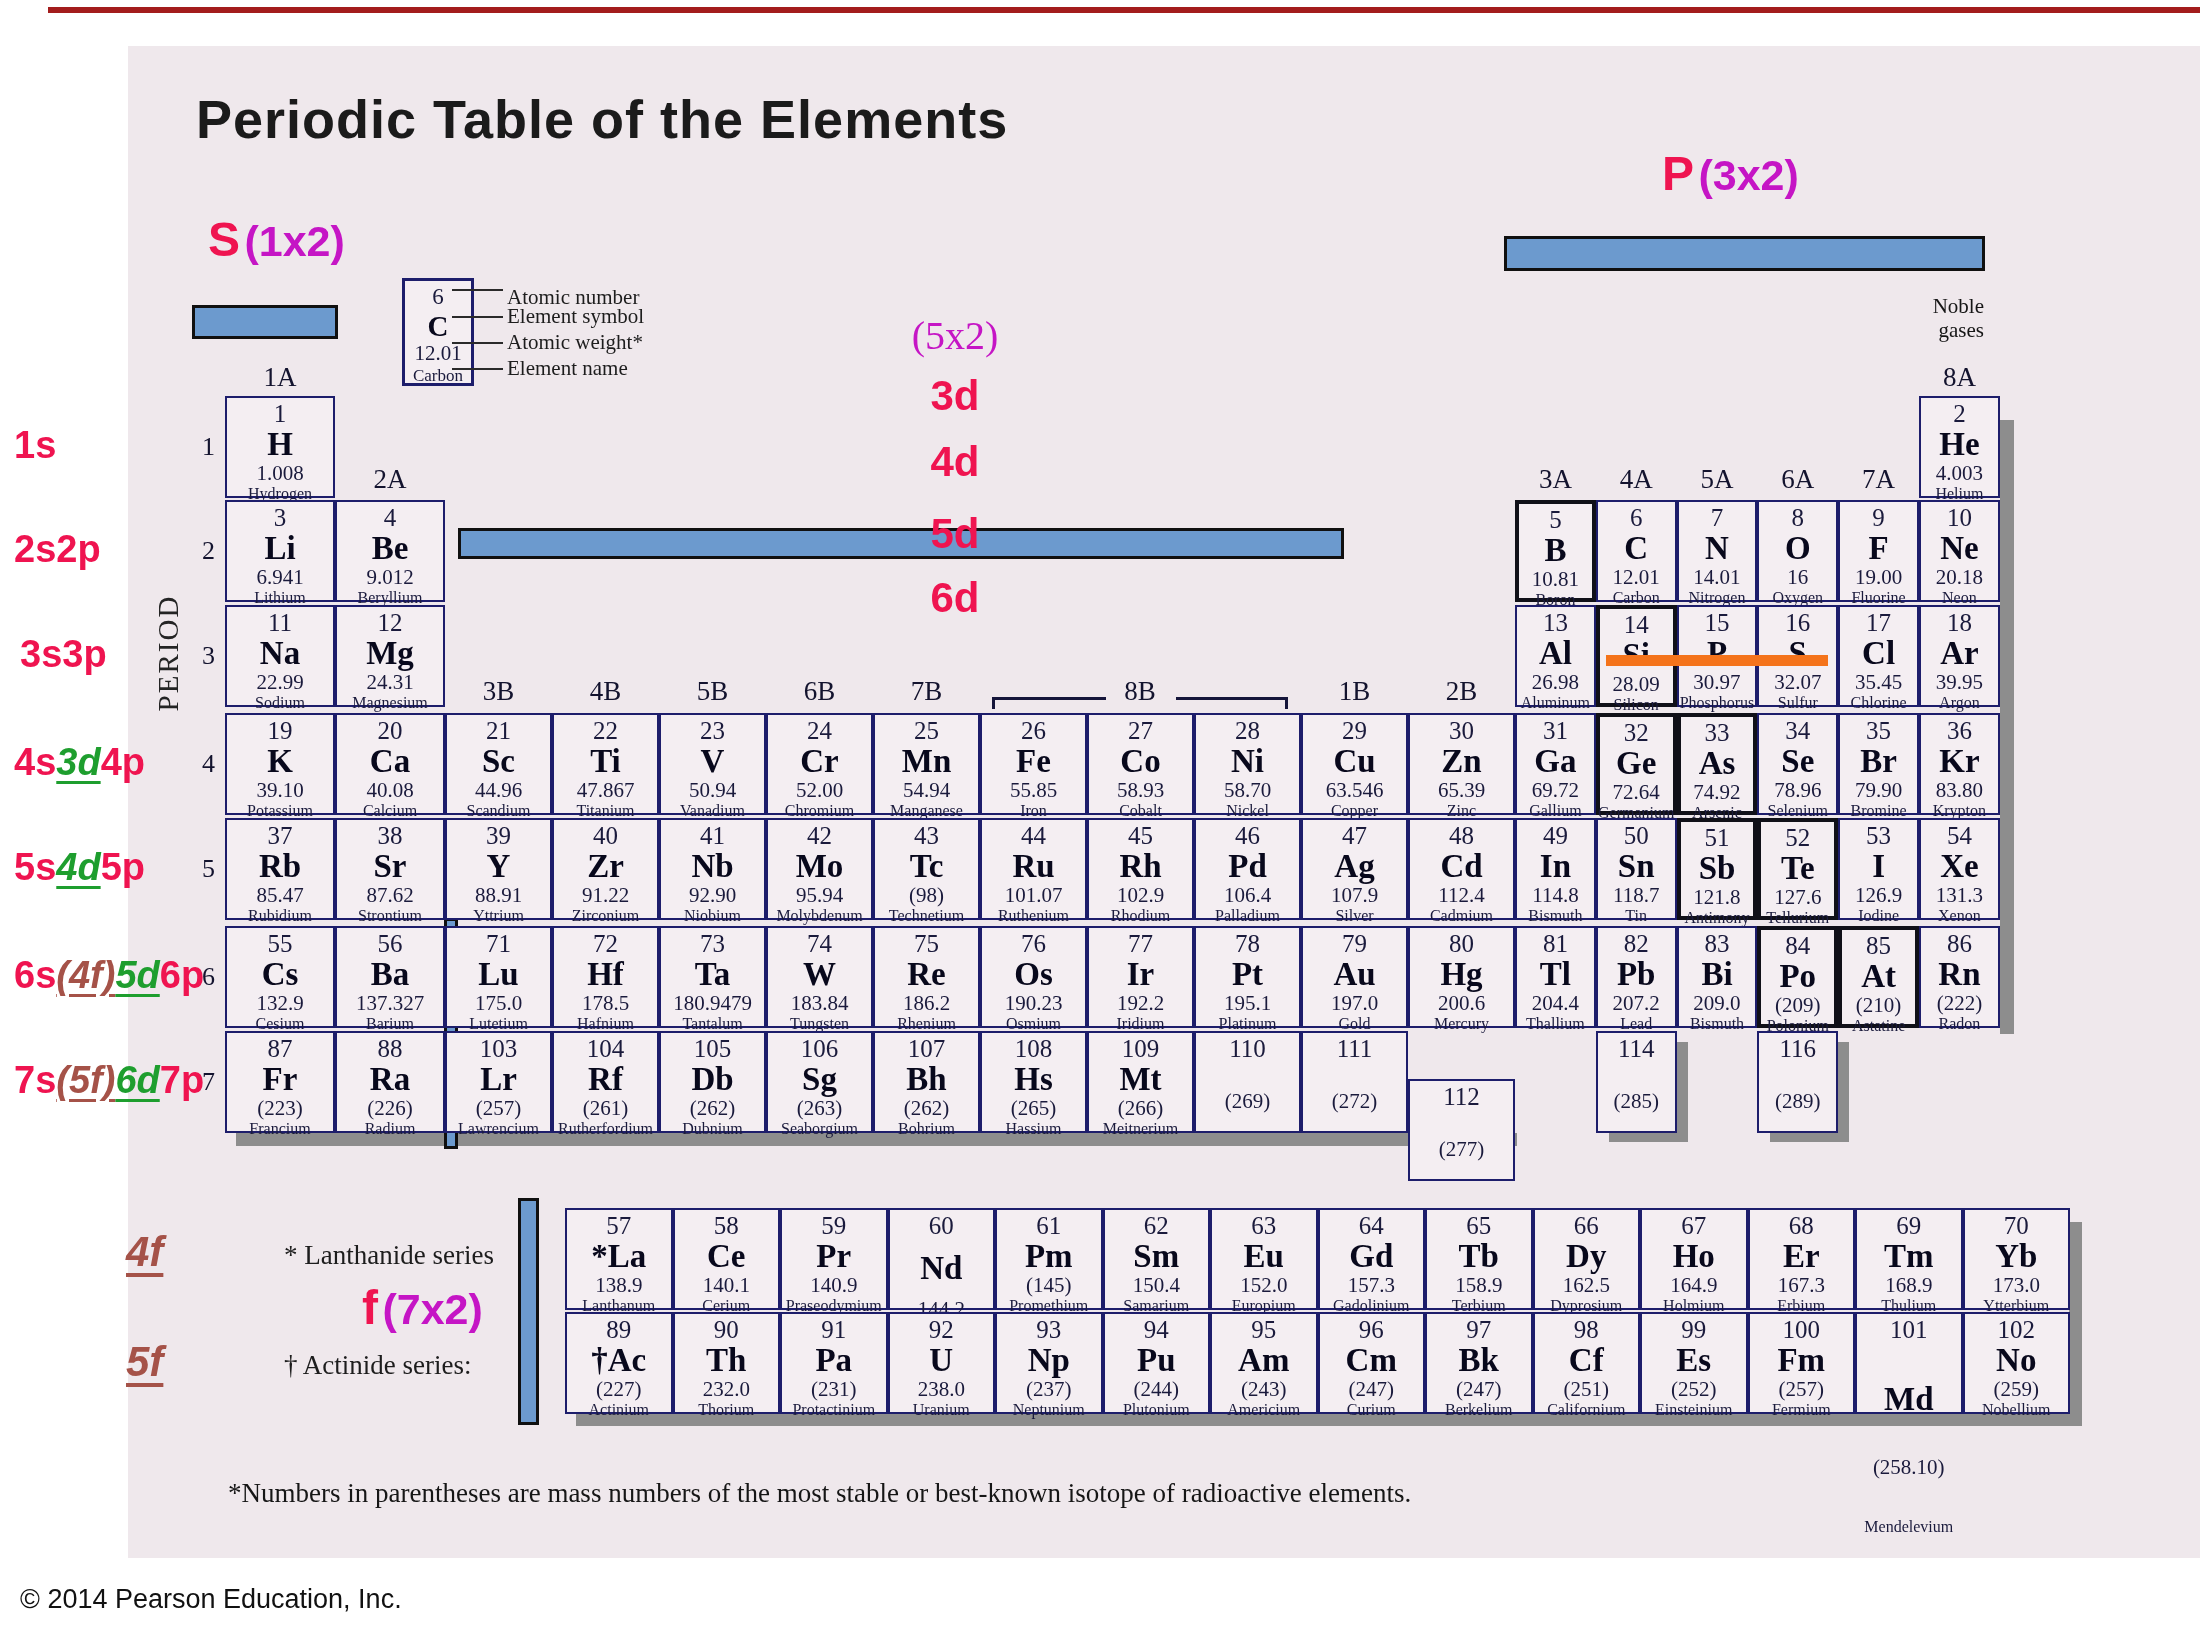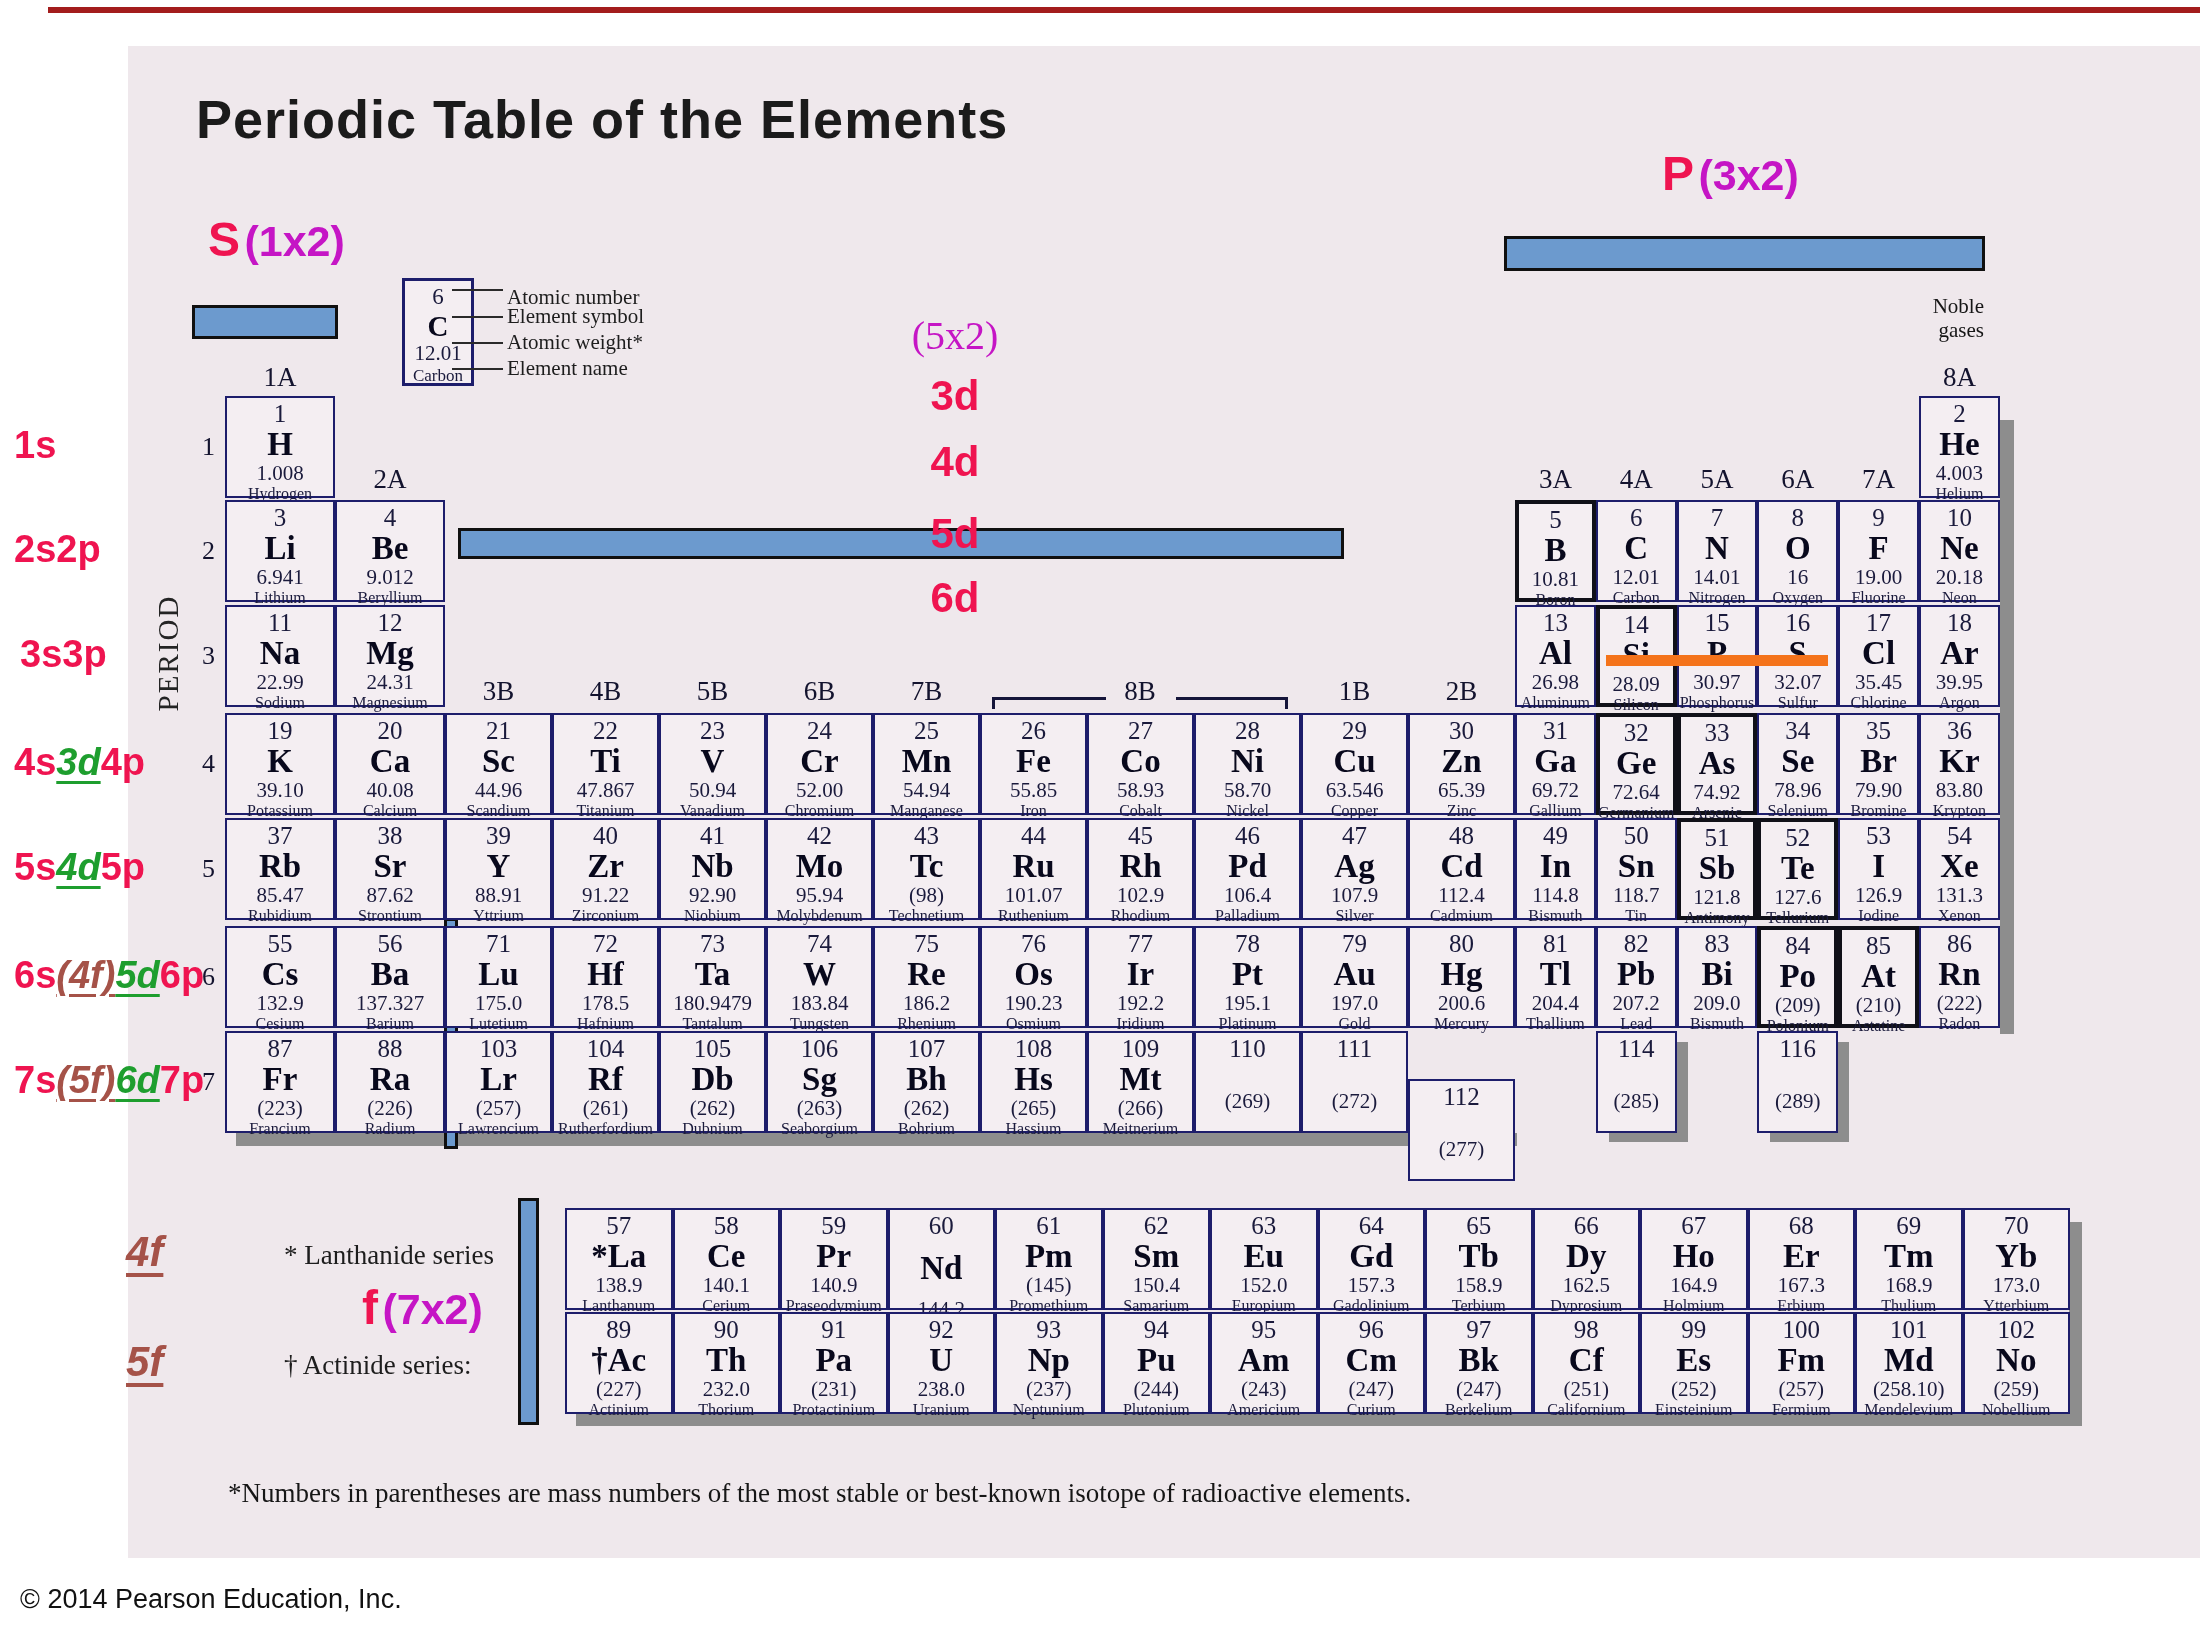--- a/index.html
+++ b/index.html
@@ -825,21 +825,21 @@
       <div class="sym">Es</div>
       <div class="mass">(252)</div>
       <div class="name">Einsteinium</div>
     </div>
     <div class="cell" style="left: 1747.5px; top: 1312px; width: 107.5px; height: 102px;">
       <div class="num">100</div>
       <div class="sym">Fm</div>
       <div class="mass">(257)</div>
       <div class="name">Fermium</div>
     </div>
-    <div class="cell" style="left: 1855px; top: 1312px; width: 107.5px; height: 102px;">
+    <div class="cell" style="left: 1855px; top: 1312px; width: 107.5px; height: 102px; gap: 39px;">
       <div class="num">101</div>
       <div class="sym">Md</div>
       <div class="mass">(258.10)</div>
       <div class="name">Mendelevium</div>
     </div>
     <div class="cell" style="left: 1962.5px; top: 1312px; width: 107.5px; height: 102px;">
       <div class="num">102</div>
       <div class="sym">No</div>
       <div class="mass">(259)</div>
       <div class="name">Nobellium</div>

